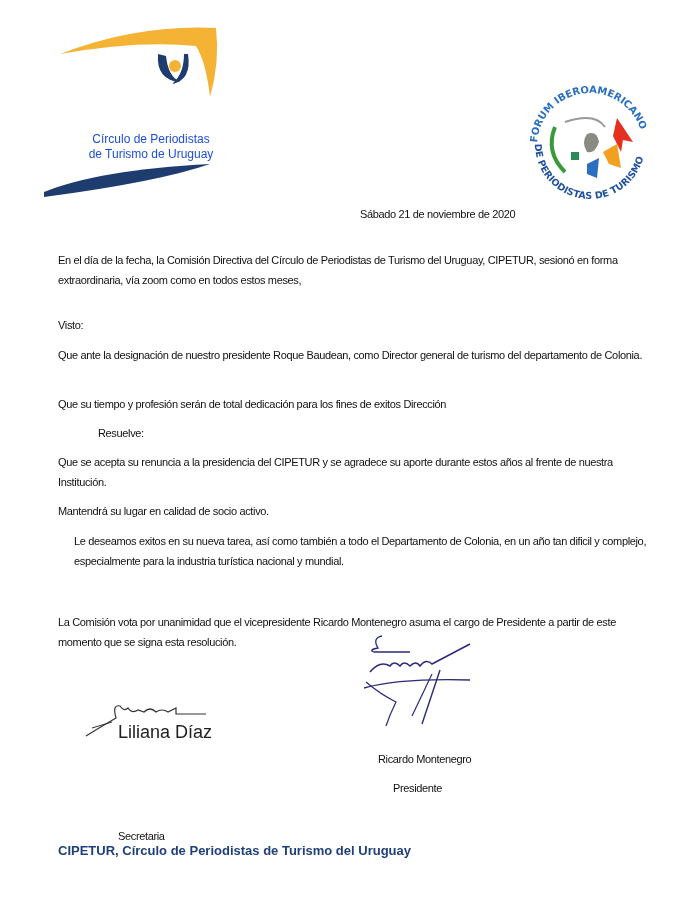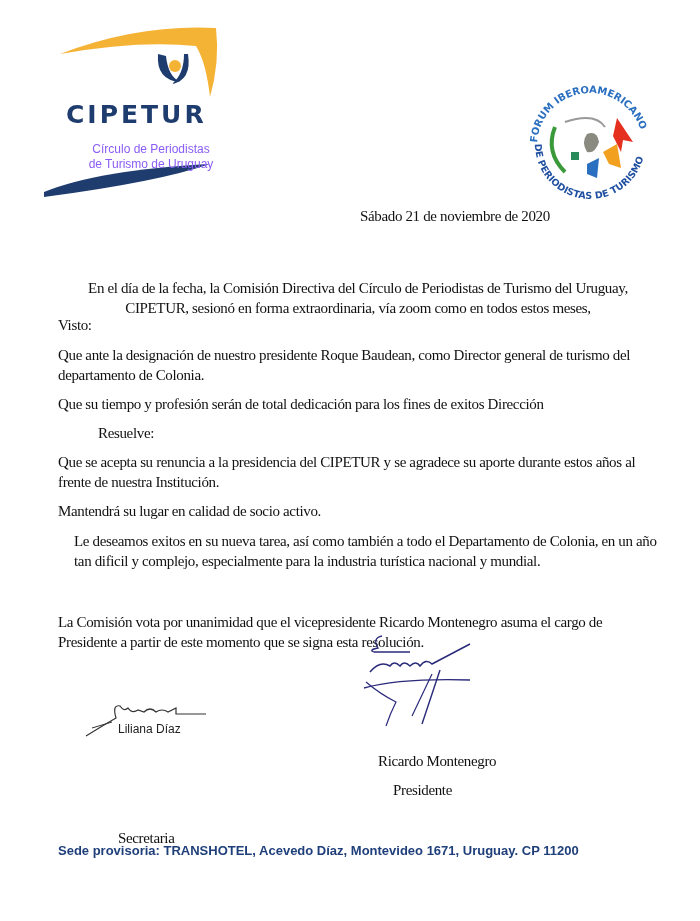--- a/index.html
+++ b/index.html
@@ -2,43 +2,42 @@
 <html><head>
 <meta charset="utf-8">
 <style>
   html, body { margin:0; padding:0; background:#ffffff; }
   body { width:700px; height:921px; position:relative; overflow:hidden;
          font-family:"Liberation Sans", sans-serif; color:#111; }
   .logo-left { position:absolute; left:38px; top:22px; width:190px; height:175px; }
   .logo-left svg { position:absolute; left:0; top:0; }
   .logo-title { position:absolute; left:28px; top:78px; font-family:"DejaVu Sans", sans-serif;
                 font-weight:bold; font-size:25px; letter-spacing:3px; color:#1f3c6e; }
-  .logo-sub { position:absolute; left:28px; top:120px; width:170px; text-align:center;
-              font-size:12px; line-height:15px; color:#8b5cf6; }
+  .logo-sub { position:absolute; left:28px; top:110px; width:170px; text-align:center;
+              font-size:12px; line-height:15px; color:#1d4ed8; }
   .logo-right { position:absolute; left:525px; top:82px; width:130px; height:128px; }
-  .doc { font-family:Liberation Serif, serif; font-size:15px; color:#111; letter-spacing:-0.35px; }
+  .doc { font-family:Liberation Sans, sans-serif; font-size:11px; color:#111; letter-spacing:-0.35px; }
   .date { position:absolute; left:360px; top:208px; }
   .para { position:absolute; left:58px; width:600px; line-height:20px; }
   .sig-area { position:absolute; }
   .footer { position:absolute; left:58px; top:842px; font-family:"Liberation Sans", sans-serif;
             font-weight:bold; font-size:13px; line-height:17px; color:#1f3f7a; }
   .footer a { color:#0b2fa8; text-decoration:underline; }
 </style>
 </head>
 <body>
 
 <div class="logo-left">
   <svg width="190" height="175" viewBox="0 0 190 175">
     <path d="M22,32 Q100,2 178,6 Q182,40 172,75 Q168,40 158,24 Q100,18 22,32 Z" fill="#f5b335"></path>
     <path d="M6,170 Q60,148 172,142 Q120,160 6,175 Z" fill="#1f3c6e"></path>
     <path d="M120,32 Q118,58 142,60 Q130,54 128,34 Z" fill="#1f3c6e"></path>
     <path d="M150,32 Q154,58 134,62 Q146,52 146,32 Z" fill="#1f3c6e"></path>
     <circle cx="137" cy="44" r="6" fill="#f5b335"></circle>
   </svg>
-  <div class="logo-title">CIPETUR</div>
   <div class="logo-sub">
     <div>Círculo de Periodistas</div>
     <div>de Turismo de Uruguay</div>
   </div>
 </div>
 
 <div class="logo-right">
   <svg width="130" height="128" viewBox="0 0 130 128">
     <defs>
       <path id="arcTop" d="M12,64 A52,52 0 0 1 118,64"></path>
@@ -55,21 +54,21 @@
     <path d="M62,52 Q72,48 74,60 Q70,72 62,70 Q56,60 62,52 Z" fill="#8a8a80"></path>
     <path d="M92,36 L108,60 L98,58 L96,70 L88,54 Z" fill="#e53020"></path>
     <path d="M78,70 L92,62 L96,86 L84,82 Z" fill="#f2a020"></path>
     <path d="M62,82 L74,76 L72,96 L62,92 Z" fill="#2a6fc0"></path>
     <rect x="46" y="70" width="8" height="8" fill="#2a8a5a"></rect>
   </svg>
 </div>
 
 <div class="doc date">Sábado 21 de noviembre de 2020</div>
 
-<div class="doc para" style="top:278px;text-align:center;">En el día de la fecha, la Comisión Directiva del Círculo de Periodistas de Turismo del Uruguay, CIPETUR,  sesionó en forma extraordinaria, vía zoom  como en todos estos meses,</div>
+<div class="doc para" style="top:250px;">En el día de la fecha, la Comisión Directiva del Círculo de Periodistas de Turismo del Uruguay, CIPETUR,  sesionó en forma extraordinaria, vía zoom  como en todos estos meses,</div>
 <div class="doc para" style="top:315px;">Visto:</div>
 <div class="doc para" style="top:345px;">Que ante la designación de nuestro presidente Roque Baudean, como Director general de turismo del departamento de Colonia.</div>
 <div class="doc para" style="top:394px;">Que su tiempo y profesión  serán  de total dedicación para los fines de exitos Dirección</div>
 <div class="doc para" style="top:423px;margin-left:40px;">Resuelve:</div>
 <div class="doc para" style="top:452px;">Que se acepta su renuncia a la presidencia del CIPETUR  y  se agradece su aporte durante estos años  al frente de nuestra Institución.</div>
 <div class="doc para" style="top:501px;">Mantendrá su lugar en calidad de socio activo.</div>
 <div class="doc para" style="top:531px;margin-left:16px;">Le deseamos exitos en su nueva tarea, así como también a todo el Departamento de Colonia, en un año tan dificil y complejo, especialmente para la industria turística nacional y mundial.</div>
 <div class="doc para" style="top:596px;margin-top:16px;">La Comisión vota por unanimidad que el vicepresidente Ricardo Montenegro asuma el cargo de Presidente a partir de este momento que se signa esta resolución.</div>
 
 <div class="sig-area" style="left:360px; top:630px; width:140px; height:100px;">
@@ -83,20 +82,20 @@
   </svg>
 </div>
 <div class="doc" style="position:absolute; left:378px; top:753px;">Ricardo Montenegro</div>
 
 <div class="sig-area" style="left:82px; top:698px; width:130px; height:40px;">
   <svg width="130" height="40" viewBox="0 0 130 40">
     <path d="M4,38 Q20,28 34,20 Q30,6 38,8 Q42,14 46,10 Q50,16 56,12 L62,14 Q68,8 74,14 Q80,10 86,14 L94,10 L94,16 L124,16" stroke="#333" stroke-width="1.2" fill="none"></path>
     <path d="M10,30 L30,24" stroke="#333" stroke-width="1" fill="none"></path>
   </svg>
 </div>
-<div style="position:absolute; left:118px; top:722px; font-family:'Liberation Sans', sans-serif; font-size:12px; color:#222;">Liliana Díaz</div>
+<div style="position:absolute; left:118px; top:722px; font-family:'Liberation Sans', sans-serif; font-size:18px; color:#222;">Liliana Díaz</div>
 
 <div class="doc" style="position:absolute; left:118px; top:782px;margin-top:48px;">Secretaria</div>
 <div class="doc" style="position:absolute; left:393px; top:782px;">Presidente</div>
 
 <div class="footer">
-  <div>Sede provisoria: TRANSHOTEL, Acevedo Díaz, Montevideo 1671, Uruguay. CP 11200</div>
+  <div>CIPETUR, Círculo de Periodistas de Turismo del Uruguay</div>
 </div>
 
 </body></html>

